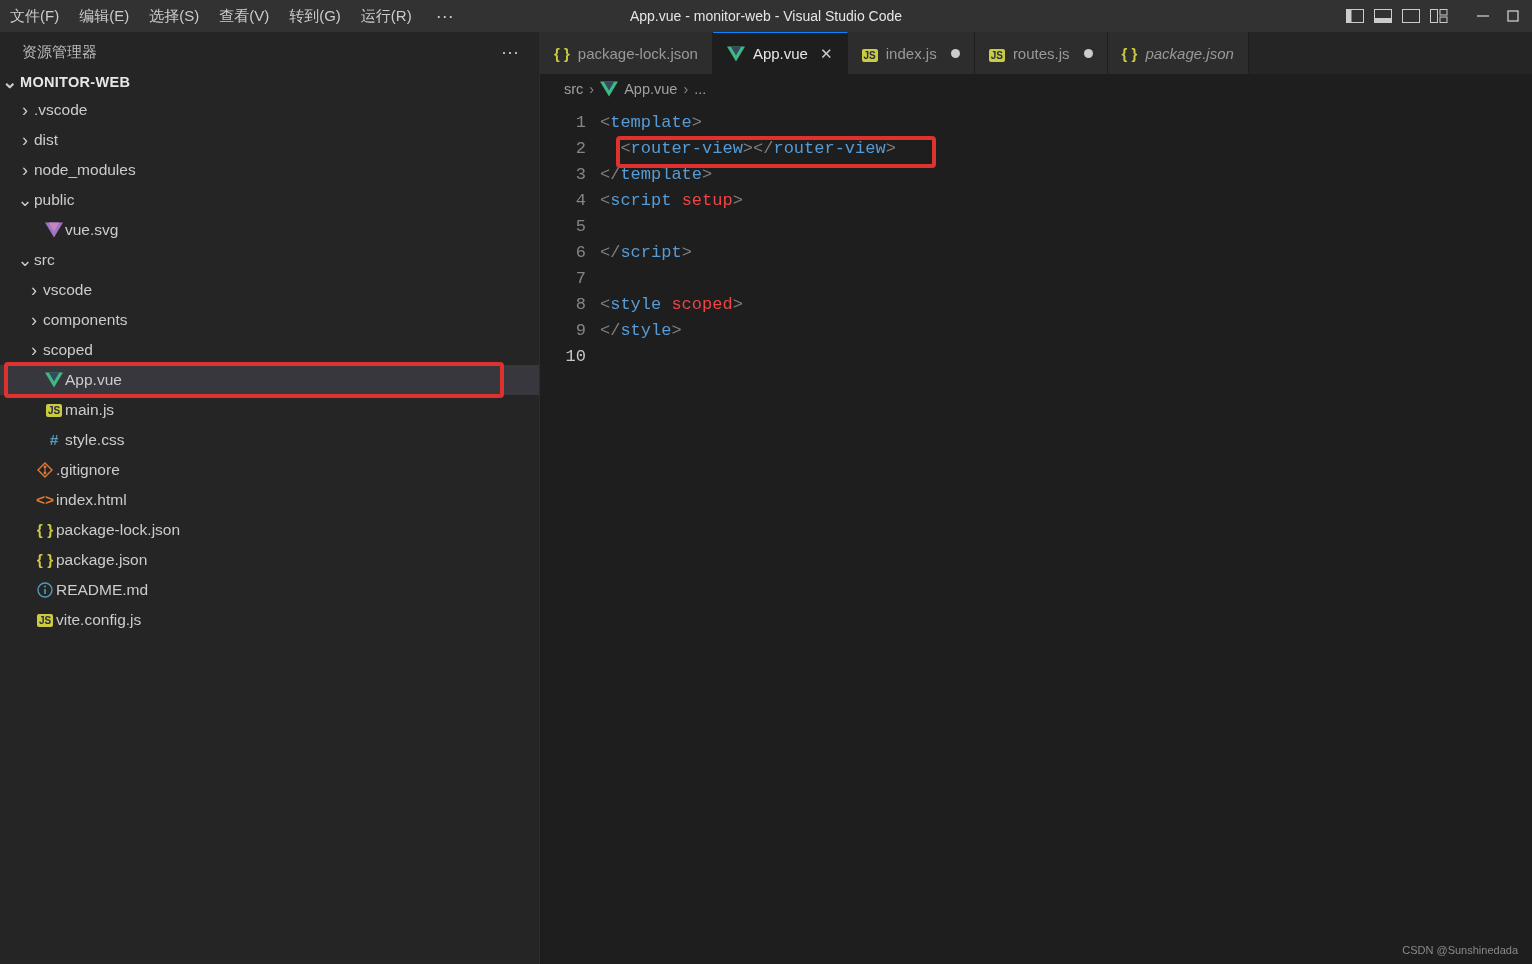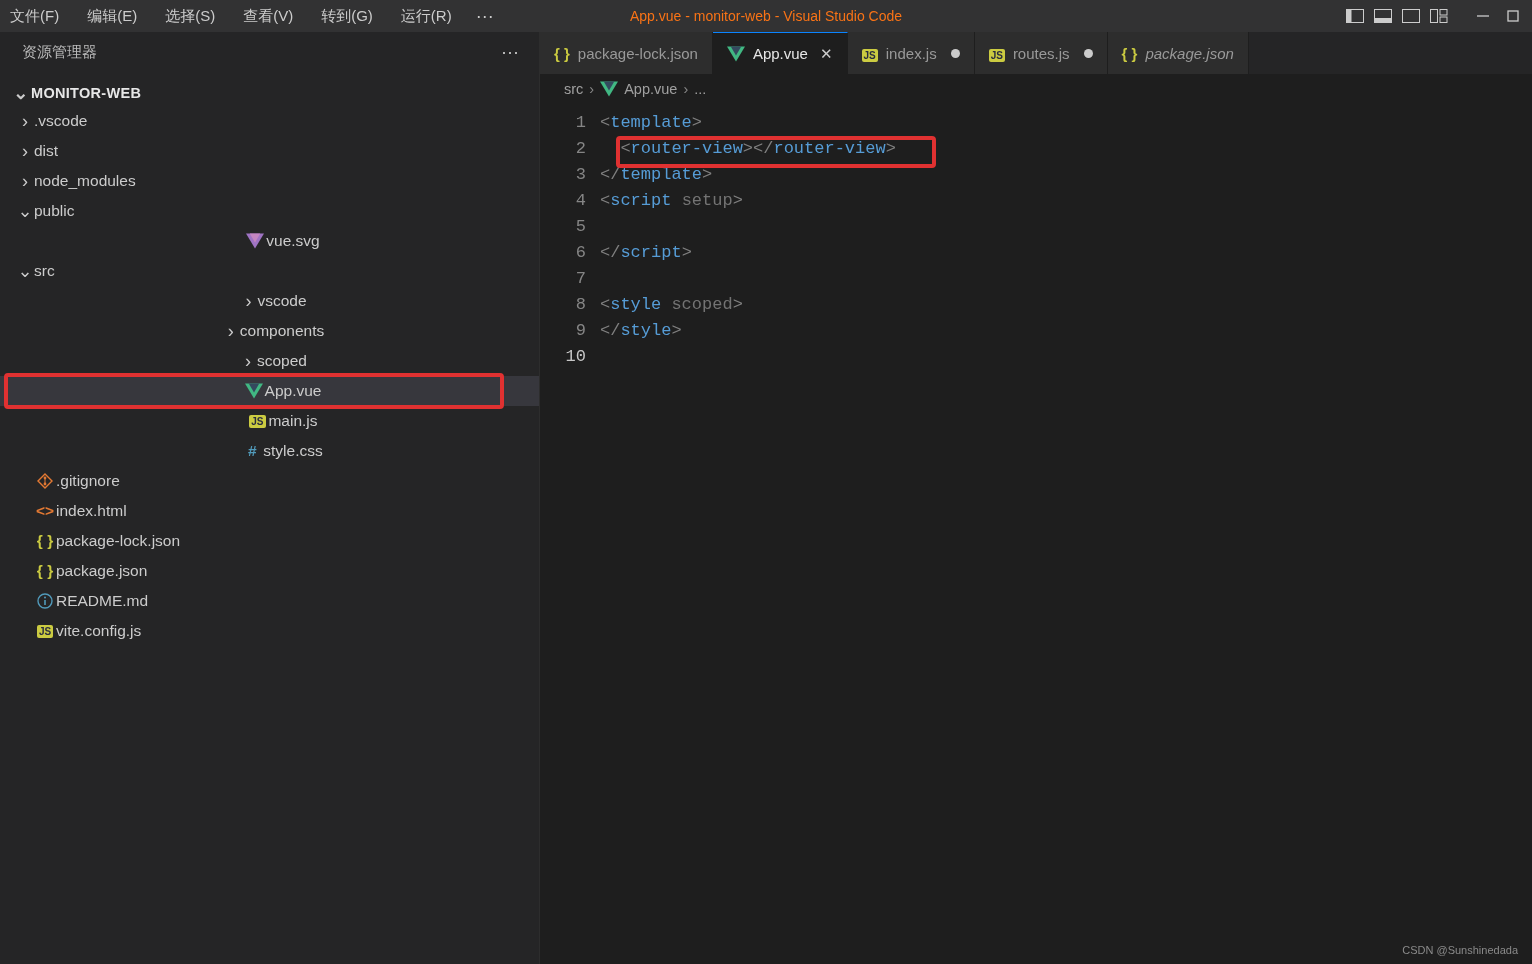--- a/index.html
+++ b/index.html
@@ -1,46 +1,46 @@
 <!DOCTYPE html>
 <html><head>
 <meta charset="utf-8">
 <style>
   * { box-sizing: border-box; margin: 0; padding: 0; }
   html, body { width: 1532px; height: 964px; overflow: hidden; font-family: "Segoe UI", "Microsoft YaHei", sans-serif; background:#000; color:#ccc; }
   .root { display:flex; flex-direction:column; width:100%; height:100%; background:#1e1e1e; }
 
   
   .menubar { display:flex; align-items:center; height:32px; background:#323233; color:#ccc; font-size:15px; position:relative; }
-  .menubar .menu-items { display:flex; align-items:flex-start; height:100%;gap:8px; }
+  .menubar .menu-items { display:flex; align-items:flex-start; height:100%; }
   .menubar .menu-item { padding:0 10px; height:100%; display:flex; align-items:center; white-space:nowrap; }
   .menubar .menu-more { padding:0 14px; font-size:18px; }
-  .titlebar-title { position:absolute; left:0; right:0; text-align:center; font-size:14px; color:#f97316; pointer-events:none; }
+  .titlebar-title { position:absolute; left:0; right:0; text-align:center; font-size:14px; color:#e5e5e5; pointer-events:none; }
   .win-controls { display:flex; align-items:center; gap:12px; margin-left:auto; height:100%; padding-right:10px; }
   .layout-icons { display:flex; gap:10px; padding-right:14px; }
   .layout-icon, .win-btn { width:18px; height:18px; display:flex; align-items:center; justify-content:center; }
   svg { display:block; }
 
   
   .main { flex:1; display:flex; min-height:0; }
 
   
   .sidebar { width:540px; background:#252526; display:flex; flex-direction:column; border-right:1px solid #2d2d2d; }
   .sidebar-header { display:flex; align-items:center; justify-content:space-between; padding:10px 14px 8px 22px; color:#bbb; font-size:15px;text-align:right; }
   .sidebar-more { color:#ccc; font-size:18px; padding:0 6px; }
-  .project-title-row { display:flex; align-items:center; padding:2px 0 4px 11px; color:#e7e7e7; font-size:14.5px; font-weight:700; letter-spacing:.3px;margin-top:11px; }
+  .project-title-row { display:flex; align-items:center; padding:2px 0 4px 0; color:#e7e7e7; font-size:14.5px; font-weight:700; letter-spacing:.3px; }
   .project-title-row .chev { width:20px; text-align:center; font-size:15px; }
 
   .tree { font-size:15.5px; color:#ccc; position:relative; }
   .tree-row { display:flex; align-items:center; height:30px; padding-right:10px; position:relative; }
   .tree-row .chev { width:18px; display:flex; justify-content:center; color:#ccc; font-size:14px; }
   .tree-row .icon { width:22px; display:flex; justify-content:center; align-items:center; }
   .tree-row .label { white-space:nowrap; }
   .depth-1 { padding-left:16px; }
-  .depth-2 { padding-left:17px;justify-content:center; }
+  .depth-2 { padding-left:25px; }
   .tree-row.selected { background:#37373d; }
   
   .hl-tree { position:absolute; left:4px; top:0; width:500px; height:36px; border:4px solid #e03131; border-radius:4px; pointer-events:none; transform:translateY(-3px); }
 
   
   .editor { flex:1; display:flex; flex-direction:column; background:#1e1e1e; min-width:0; position:relative; }
   .tabs { display:flex; height:42px; background:#252526; overflow:hidden; }
   .tab { display:flex; align-items:center; gap:8px; padding:0 14px; height:100%; background:#2d2d2d; color:#999; font-size:15px; border-right:1px solid #1e1e1e; white-space:nowrap; }
   .tab.active { background:#1e1e1e; color:#e7e7e7; border-top:1px solid #0a84ff; }
   .tab .close { margin-left:4px; font-size:15px; color:#ccc; }
@@ -51,21 +51,21 @@
   .breadcrumb .bc-sep { color:#888; }
 
   .code-area { flex:1; display:flex; font-family:Consolas,'Courier New',monospace; font-size:17px; line-height:26px; background:#1e1e1e; position:relative; }
   .gutter { width:60px; text-align:right; color:#858585; padding:6px 14px 0 0; user-select:none; }
   .gutter .ln { height:26px; }
   .gutter .ln.current { color:#c6c6c6; }
   .code { flex:1; padding-top:6px; position:relative; }
   .line { height:26px; white-space:pre; color:#d4d4d4; }
   .p-gray  { color:#808080; }
   .p-tag   { color:#569cd6; }
-  .p-attr  { color:#737373; }
+  .p-attr  { color:#ef4444; }
   .hl-code { position:absolute; border:4px solid #e03131; border-radius:4px; left:16px; top:32px; width:320px; height:32px; pointer-events:none; }
 
   .watermark { position:absolute; right:14px; bottom:8px; font-size:11px; color:#8a8a8a; }
 
   
   .chev-right::before { content:"›"; font-size:18px; color:#ccc; }
   .chev-down::before  { content:"⌄"; font-size:18px; color:#ccc; line-height:1; }
 </style>
 </head>
 <body>

